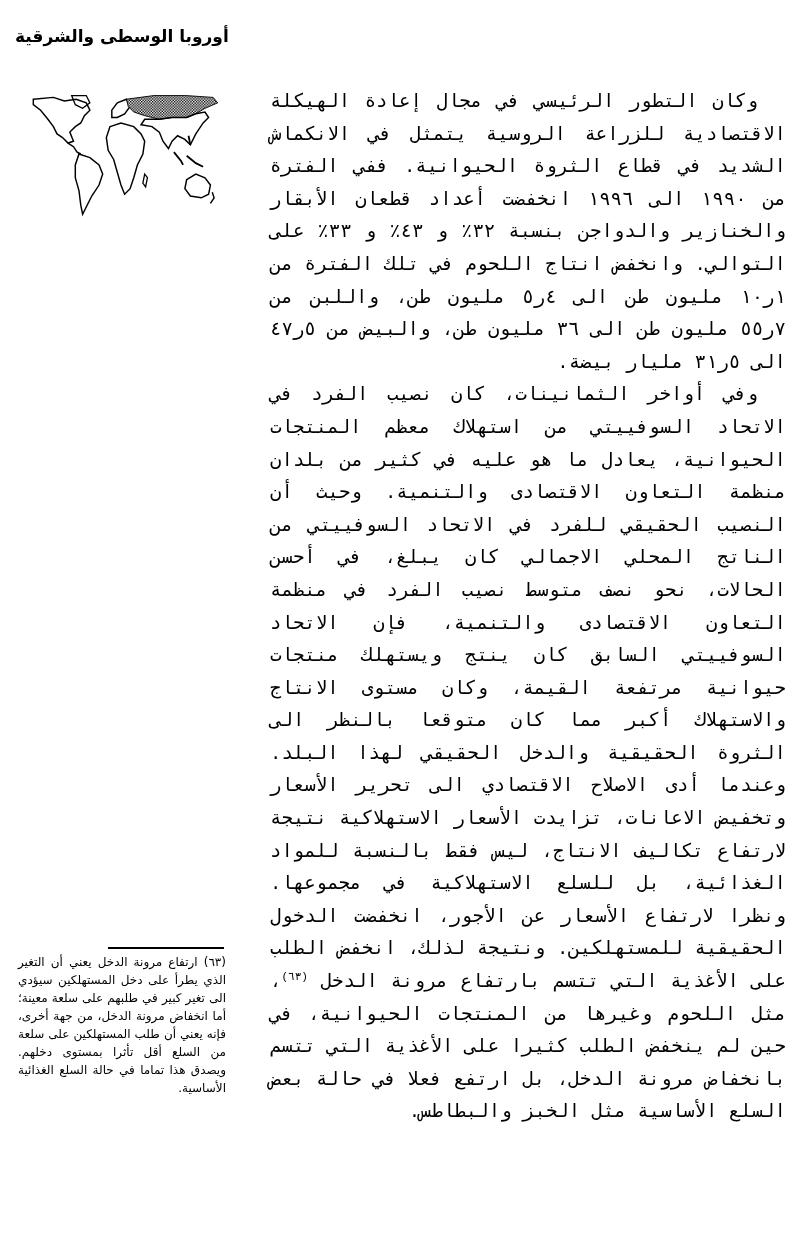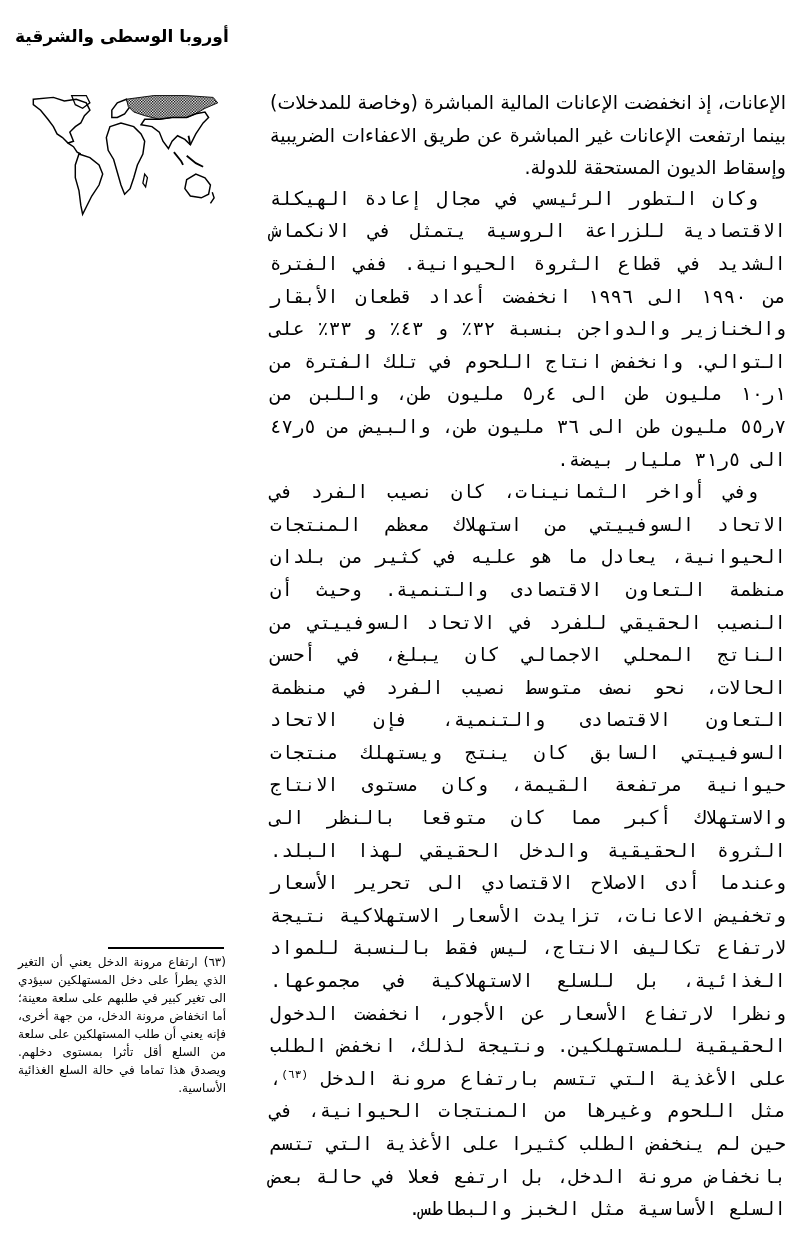--- a/index.html
+++ b/index.html
@@ -112,21 +112,20 @@
   <path d="M130,92 L133,96 L131,106 L128,102 Z" fill="none" stroke="#000" stroke-width="1.4"></path>
 
   <path d="M162,68 L170,78 L172,82 M176,72 L186,80 L194,84" fill="none" stroke="#000" stroke-width="2"></path>
   <path d="M178,50 L180,60" fill="none" stroke="#000" stroke-width="2"></path>
 
   <path d="M176,98 L186,92 L196,96 L202,104 L200,114 L192,118 L180,116 L174,108 Z" fill="none" stroke="#000" stroke-width="1.6"></path>
   <path d="M204,112 L206,118 L202,124" fill="none" stroke="#000" stroke-width="1.6"></path>
 </svg>
 
 <div class="main-text">
-  <p>الإعانات، إذ انخفضت الإعانات المالية المباشرة (وخاصة للمدخلات) بينما ارتفعت الإعانات غير المباشرة عن طريق الاعفاءات الضريبية وإسقاط الديون المستحقة للدولة.</p>
   <p class="indent">وكان التطور الرئيسي في مجال إعادة الهيكلة الاقتصادية للزراعة الروسية يتمثل في الانكماش الشديد في قطاع الثروة الحيوانية. ففي الفترة من ١٩٩٠ الى ١٩٩٦ انخفضت أعداد قطعان الأبقار والخنازير والدواجن بنسبة ٣٢٪ و ٤٣٪ و ٣٣٪ على التوالي. وانخفض انتاج اللحوم في تلك الفترة من ١ر١٠ مليون طن الى ٤ر٥ مليون طن، واللبن من ٧ر٥٥ مليون طن الى ٣٦ مليون طن، والبيض من ٥ر٤٧ الى ٥ر٣١ مليار بيضة.</p>
   <p class="indent"><span>وفي أواخر الثمانينات، كان نصيب الفرد في الاتحاد السوفييتي من استهلاك معظم المنتجات الحيوانية، يعادل ما هو عليه في كثير من بلدان منظمة التعاون الاقتصادى والتنمية. وحيث أن النصيب الحقيقي للفرد في الاتحاد السوفييتي من الناتج المحلي الاجمالي كان يبلغ، في أحسن الحالات، نحو نصف متوسط نصيب الفرد في منظمة التعاون الاقتصادى والتنمية، فإن الاتحاد السوفييتي السابق كان ينتج ويستهلك منتجات حيوانية مرتفعة القيمة، وكان مستوى الانتاج والاستهلاك أكبر مما كان متوقعا بالنظر الى الثروة الحقيقية والدخل الحقيقي لهذا البلد. وعندما أدى الاصلاح الاقتصادي الى تحرير الأسعار وتخفيض الاعانات، تزايدت الأسعار الاستهلاكية نتيجة لارتفاع تكاليف الانتاج، ليس فقط بالنسبة للمواد الغذائية، بل للسلع الاستهلاكية في مجموعها. ونظرا لارتفاع الأسعار عن الأجور، انخفضت الدخول الحقيقية للمستهلكين. ونتيجة لذلك، انخفض الطلب على الأغذية التي تتسم بارتفاع مرونة الدخل</span> <sup class="ref">(٦٣)</sup><span>، مثل اللحوم وغيرها من المنتجات الحيوانية، في حين لم ينخفض الطلب كثيرا على الأغذية التي تتسم بانخفاض مرونة الدخل، بل ارتفع فعلا في حالة بعض السلع الأساسية مثل الخبز والبطاطس.</span></p>
 </div>
 
 <div class="footnote-rule"></div>
 
 <div class="footnote">
   <p><span>(٦٣)</span> <span>ارتفاع مرونة الدخل يعني أن التغير الذي يطرأ على دخل المستهلكين سيؤدي الى تغير كبير في طلبهم على سلعة معينة؛ أما انخفاض مرونة الدخل، من جهة أخرى، فإنه يعني أن طلب المستهلكين على سلعة من السلع أقل تأثرا بمستوى دخلهم. ويصدق هذا تماما في حالة السلع الغذائية الأساسية.</span></p>
 </div>
 

